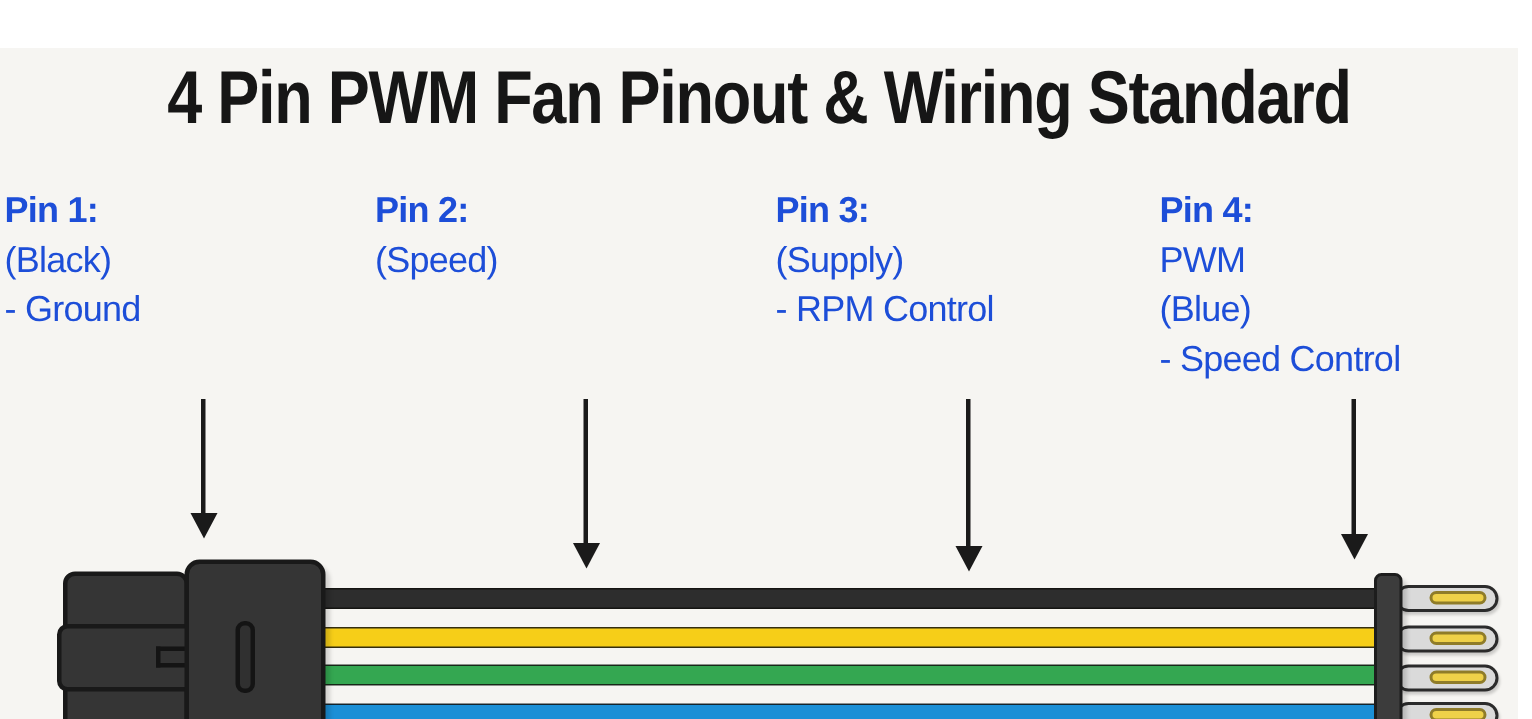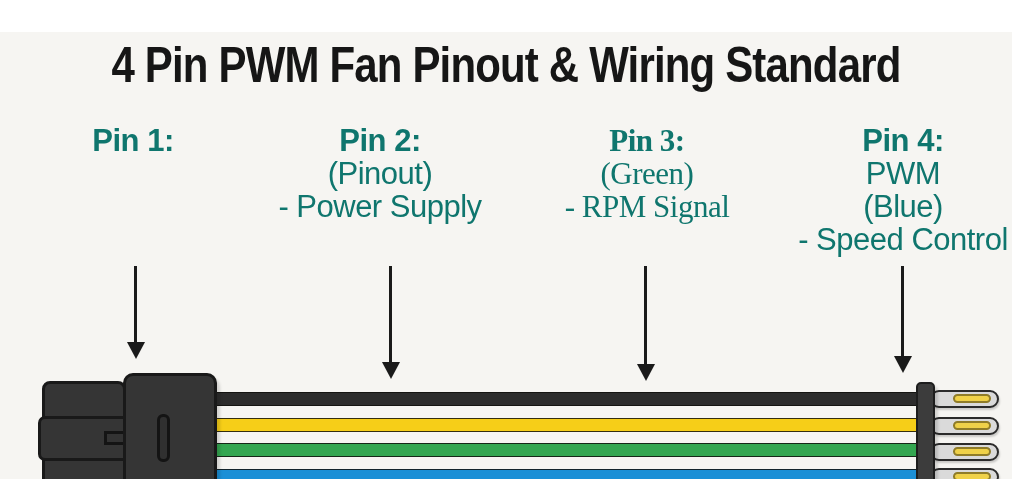--- a/index.html
+++ b/index.html
@@ -16,28 +16,27 @@
   .title{
     position:absolute;top:4px;left:0;width:100%;
     text-align:center;
     font-size:50px;font-weight:700;letter-spacing:-1px;
     white-space:nowrap;
     transform:scaleX(0.84);transform-origin:center;
   }
   
   .pin-col{
     position:absolute;top:92px;width:260px;
-    text-align:center;
-    font-size:31px;line-height:33px;letter-spacing:-0.5px;
-    color:#0f766e;
+    font-size:24px;line-height:33px;letter-spacing:-0.5px;
+    color:#1d4ed8;
   }
   .pin-col .pin-title{font-weight:700;}
   .col-1{left:3px;}
   .col-2{left:250px;}
-  .col-3{left:517px;font-family:Liberation Serif, serif;}
+  .col-3{left:517px;}
   .col-4{left:773px;}
   
   .arrow{
     position:absolute;width:3px;background:#1a1a1a;
   }
   .arrow::after{
     content:"";position:absolute;top:100%;left:50%;
     transform:translateX(-50%);
     border:9px solid transparent;border-bottom:0;
     border-top:17px solid #1a1a1a;
@@ -99,30 +98,31 @@
 </style>
 </head>
 <body>
 
 <div class="canvas" style="background: rgb(246, 245, 242);">
 
   <div class="title">4 Pin PWM Fan Pinout &amp; Wiring Standard</div>
 
   <div class="pin-col col-1">
     <div class="pin-title">Pin 1:</div>
+    <div>(Black)</div>
+    <div>- Ground</div>
   </div>
   <div class="pin-col col-2">
     <div class="pin-title">Pin 2:</div>
-    <div>(Pinout)</div>
-    <div>- Power Supply</div>
+    <div>(Speed)</div>
   </div>
   <div class="pin-col col-3">
     <div class="pin-title">Pin 3:</div>
-    <div>(Green)</div>
-    <div>- RPM Signal</div>
+    <div>(Supply)</div>
+    <div>- RPM Control</div>
   </div>
   <div class="pin-col col-4">
     <div class="pin-title">Pin 4:</div>
     <div>PWM</div>
     <div>(Blue)</div>
     <div>- Speed Control</div>
   </div>
 
   <div class="arrow arrow-1"></div>
   <div class="arrow arrow-2"></div>

